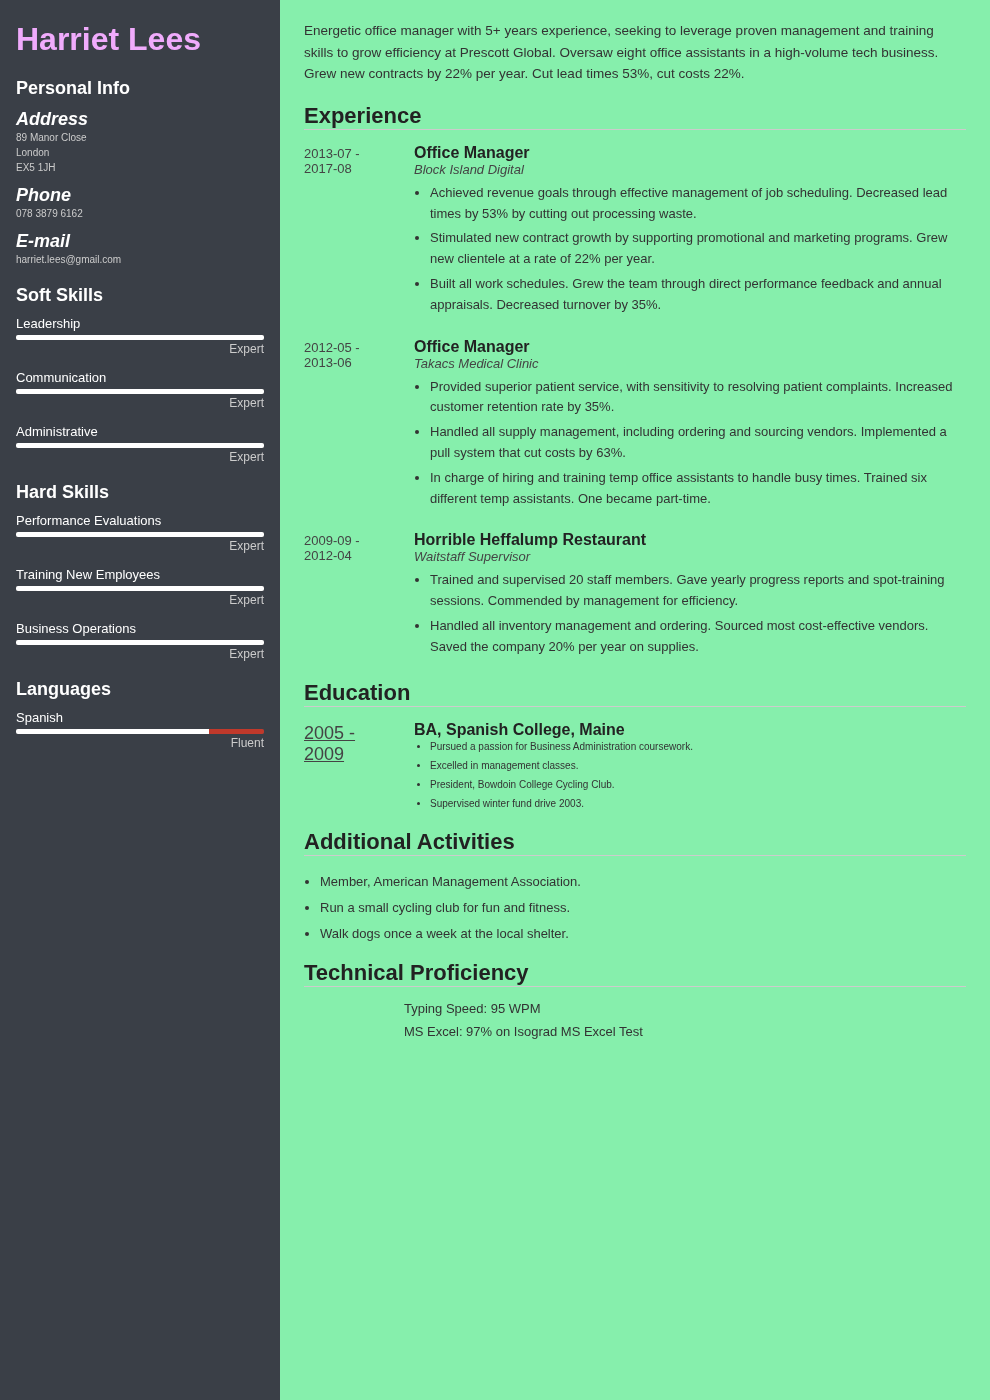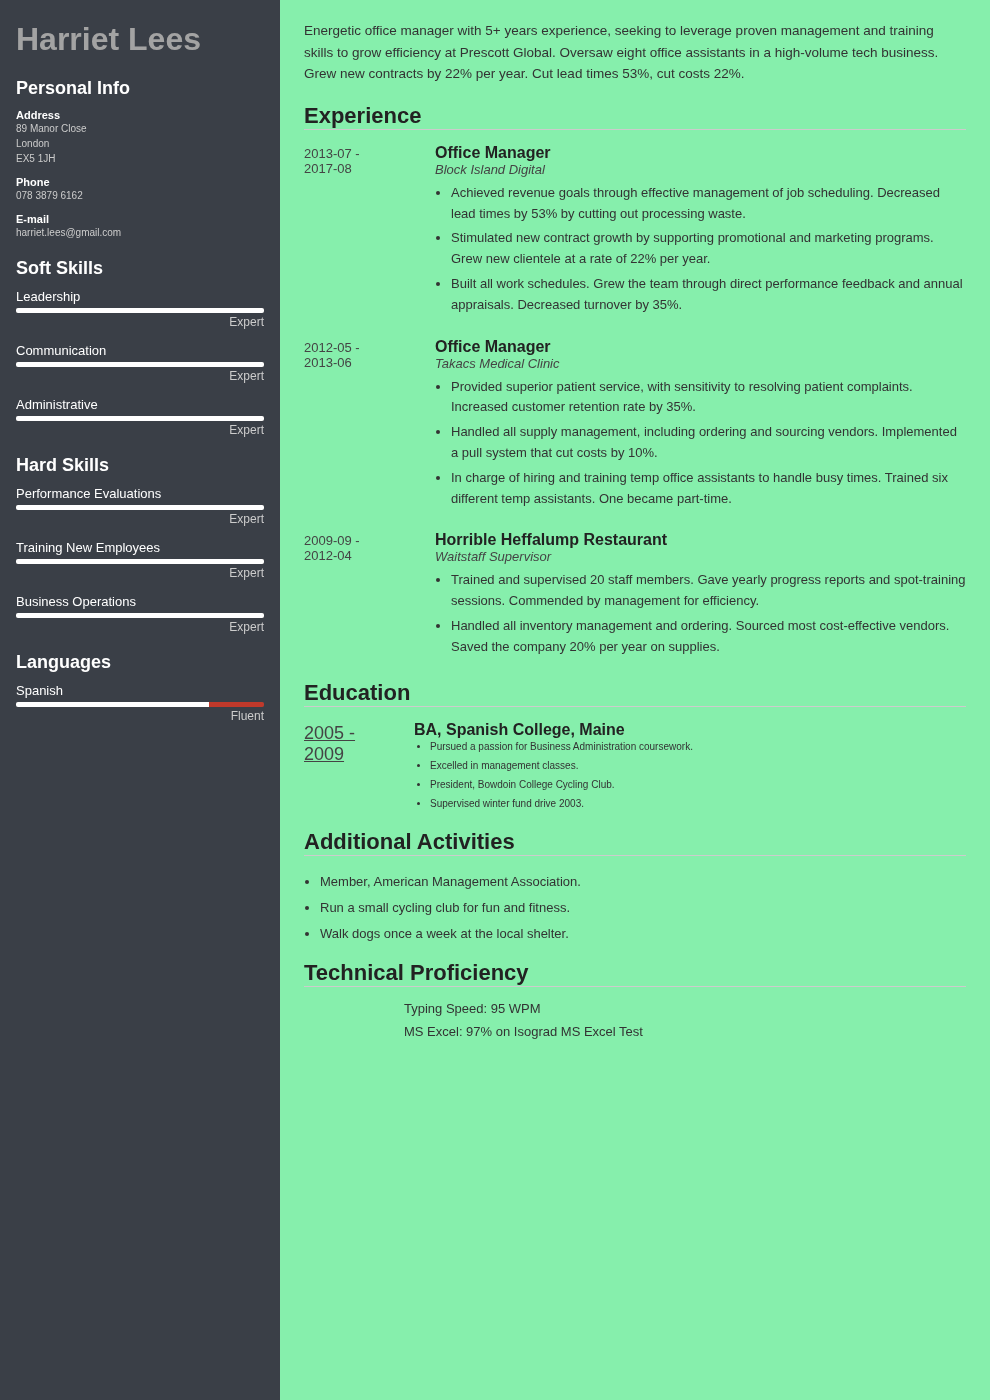--- a/index.html
+++ b/index.html
@@ -10,36 +10,37 @@
       width: 280px;
       min-width: 280px;
       background: #3a3f47;
       color: #fff;
       padding: 20px 16px;
       min-height: 1400px;
     }
     .sidebar h1 {
       font-size: 32px;
       font-weight: bold;
-      color: #a3a3a3;
+      color: #f0abfc;
       margin-bottom: 20px;
       line-height: 1.2;
     }
     .sidebar-section-title {
       font-size: 18px;
       font-weight: bold;
       color: #fff;
       margin-bottom: 10px;
       margin-top: 18px;
     }
     .info-label {
       font-weight: bold;
       color: #fff;
-      font-size: 11px;
+      font-size: 18px;
       margin-top: 10px;
+      font-style: italic;
     }
     .info-value {
       color: #ccc;
       font-size: 10px;
       line-height: 1.5;
     }
 
     
     .skill-item {
       margin-bottom: 14px;
@@ -85,21 +86,20 @@
       color: #222;
       border-bottom: 1px solid #ccc;
       margin-bottom: 14px;
       margin-top: 10px;
     }
 
     
     .exp-entry {
       display: flex;
       margin-bottom: 18px;
-      gap: 21px;
     }
     .exp-dates {
       width: 110px;
       min-width: 110px;
       font-size: 13px;
       color: #444;
       padding-top: 2px;
     }
     .exp-content {
       flex: 1;
@@ -298,21 +298,21 @@
     </div>
   </div>
 
   <div class="exp-entry">
     <div class="exp-dates">2012-05 -<br>2013-06</div>
     <div class="exp-content">
       <div class="exp-title">Office Manager</div>
       <div class="exp-company">Takacs Medical Clinic</div>
       <ul class="exp-bullets">
         <li>Provided superior patient service, with sensitivity to resolving patient complaints. Increased customer retention rate by 35%.</li>
-        <li>Handled all supply management, including ordering and sourcing vendors. Implemented a pull system that cut costs by 10%.</li>
+        <li>Handled all supply management, including ordering and sourcing vendors. Implemented a pull system that cut costs by 63%.</li>
         <li>In charge of hiring and training temp office assistants to handle busy times. Trained six different temp assistants. One became part-time.</li>
       </ul>
     </div>
   </div>
 
   <div class="exp-entry">
     <div class="exp-dates">2009-09 -<br>2012-04</div>
     <div class="exp-content">
       <div class="exp-title">Horrible Heffalump Restaurant</div>
       <div class="exp-company">Waitstaff Supervisor</div>

